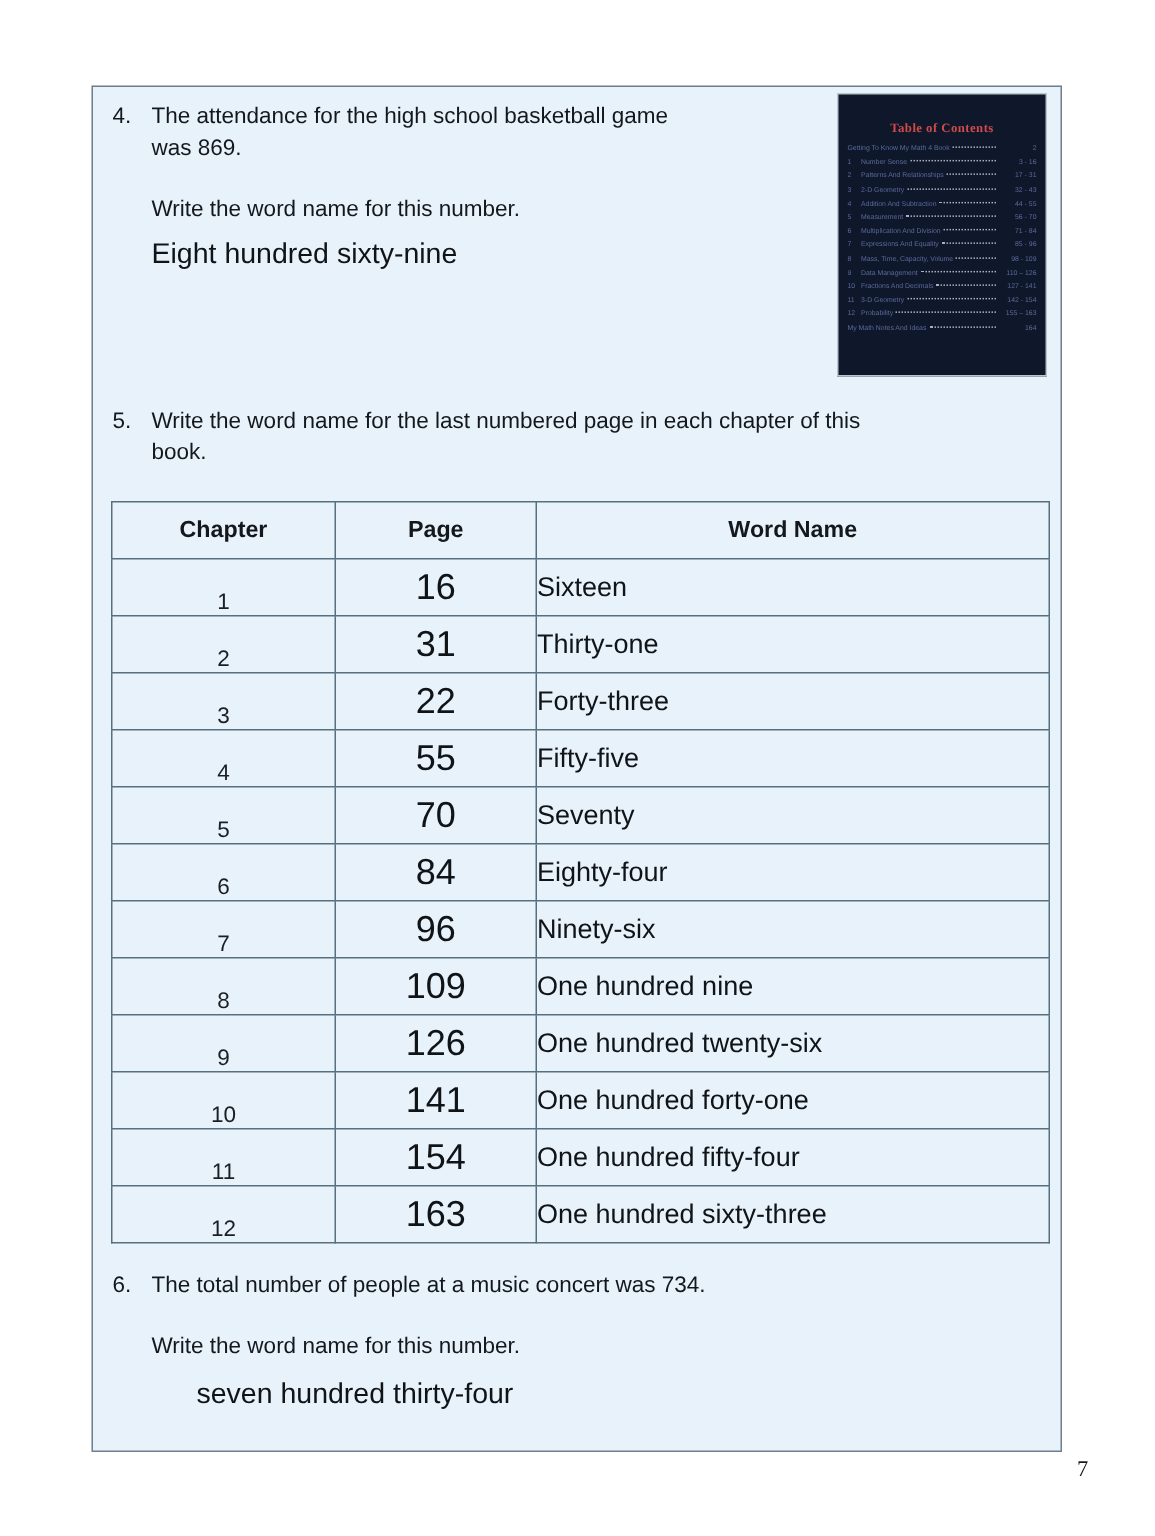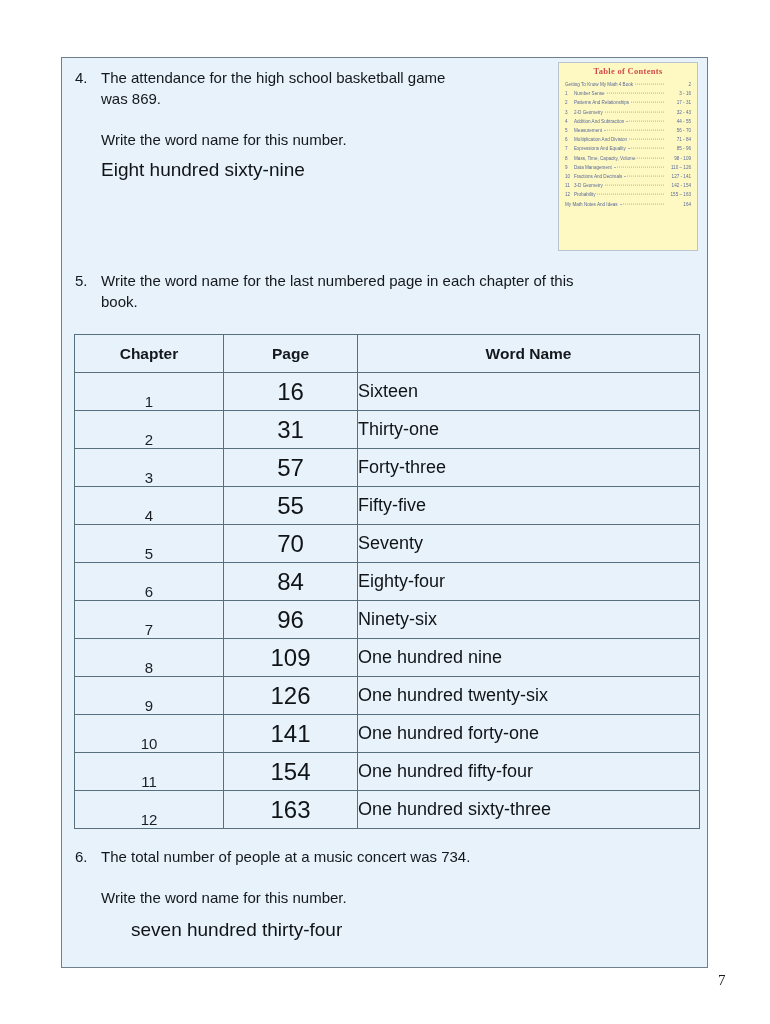--- a/index.html
+++ b/index.html
@@ -66,24 +66,24 @@
   #question-5 { left: 13px;  top: 212px; width: 620px; }
   #question-6 { left: 13px;  top: 788px; width: 610px; }
 
   
   .toc-thumb {
     position: absolute;
     left: 496px;
     top: 4px;
     width: 140px;
     height: 189px;
-    background: #fef9c3;
+    background: #0f172a;
     border: 1px solid #b9c4cc;
     box-sizing: border-box;
-    padding: 2px 6px 4px 6px;
+    padding: 16px 6px 4px 6px;
     overflow: hidden;
   }
   .toc-title {
     text-align: center;
     color: #d14b4b;
     font-size: 8.5px;
     font-weight: bold;
     letter-spacing: 0.3px;
     margin: 1px 0 4px 0;
     font-family: "Liberation Serif", serif;
@@ -304,21 +304,21 @@
         <td class="cell-page">16</td>
         <td class="cell-word">Sixteen</td>
       </tr>
       <tr>
         <td class="cell-chapter">2</td>
         <td class="cell-page">31</td>
         <td class="cell-word">Thirty-one</td>
       </tr>
       <tr>
         <td class="cell-chapter">3</td>
-        <td class="cell-page">57</td>
+        <td class="cell-page">22</td>
         <td class="cell-word">Forty-three</td>
       </tr>
       <tr>
         <td class="cell-chapter">4</td>
         <td class="cell-page">55</td>
         <td class="cell-word">Fifty-five</td>
       </tr>
       <tr>
         <td class="cell-chapter">5</td>
         <td class="cell-page">70</td>

